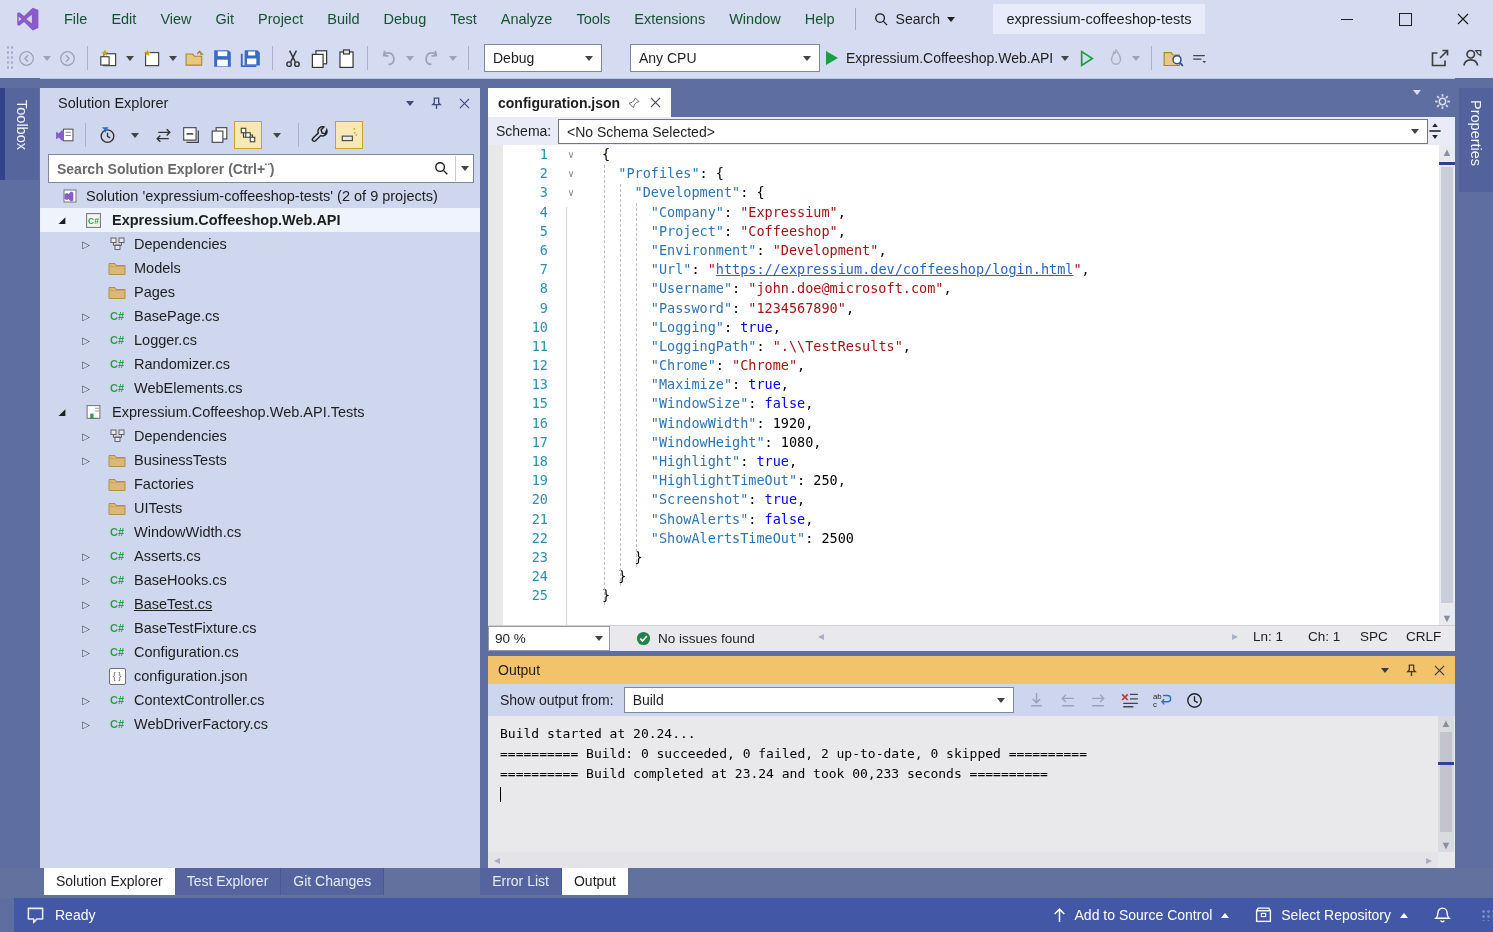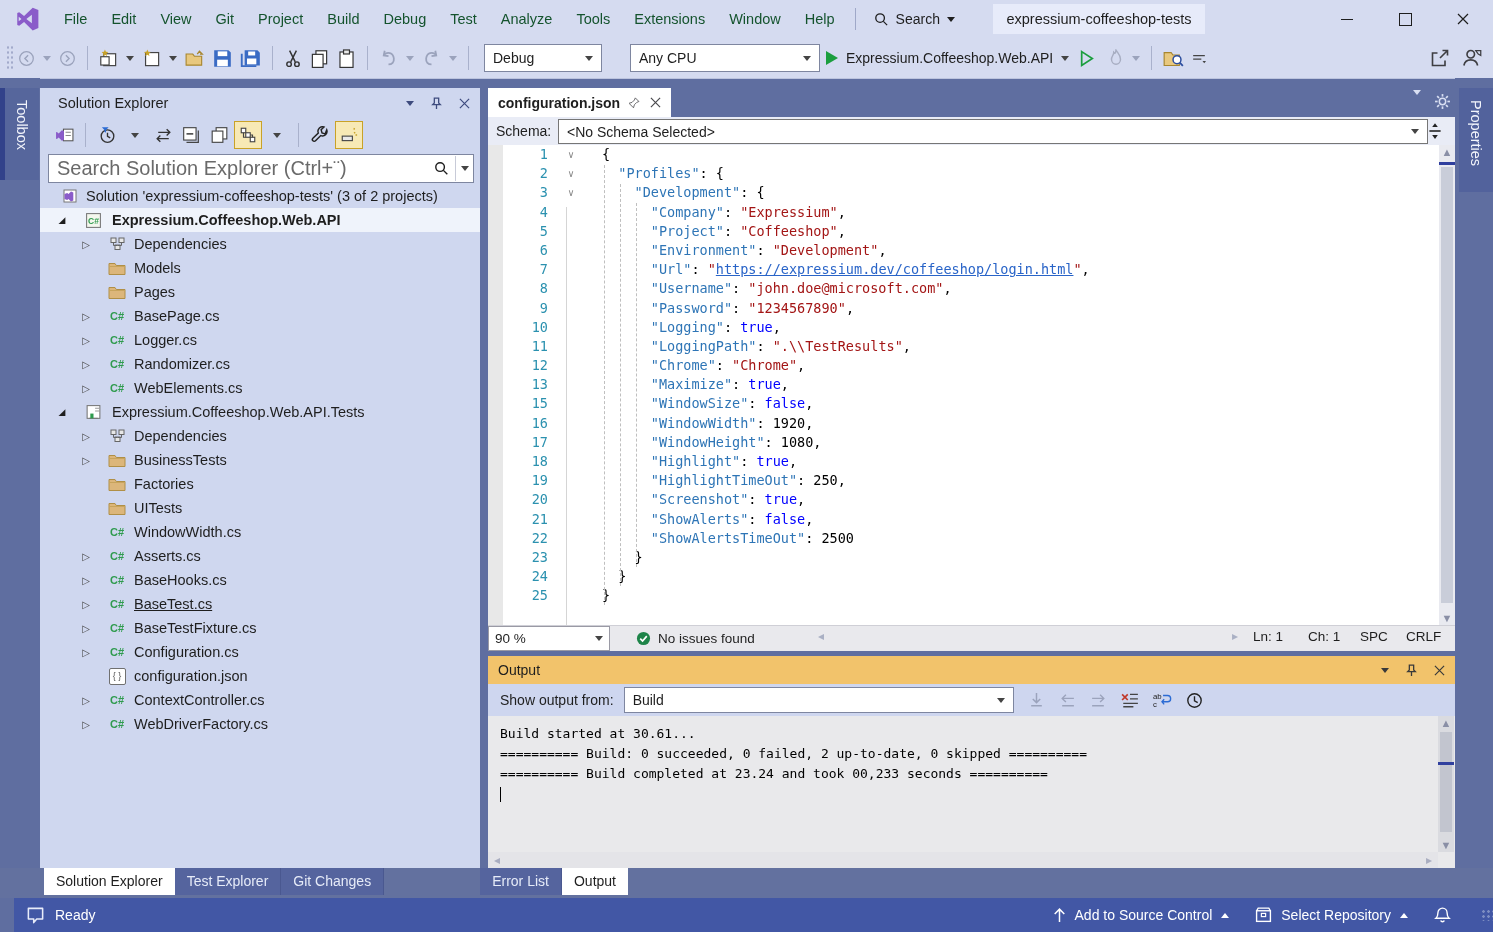--- a/index.html
+++ b/index.html
@@ -43,21 +43,21 @@
   
   #se{left:40px;top:88px;width:440px;height:780px;background:#CFD7EF;}
   #se-title{height:30px;display:flex;align-items:center;padding:0 10px 0 18px;font-size:14.5px;color:#1E1E1E;}
   #se-title .spacer{flex:1;}
   .panel-ico{margin-left:16px;color:#3E3E42;display:flex;align-items:center;}
   #se-toolbar{height:34px;display:flex;align-items:center;padding-left:10px;}
   .se-btn{height:26px;min-width:26px;display:flex;align-items:center;justify-content:center;margin:0 1px;}
   .se-btn.hl{background:#F7E9B5;border:1px solid #C9A227;}
   #se-search{position:absolute;left:8px;top:66px;width:424px;height:27px;background:#fff;border:1px solid #7E86A0;
              display:flex;align-items:center;}
-  #se-search .ph{flex:1;padding-left:8px;color:#6A6A6A;font-size:20px;}
+  #se-search .ph{flex:1;padding-left:8px;color:#6A6A6A;font-size:14px;font-weight:bold;}
   #se-search .split{width:17px;height:25px;border-left:1px solid #C8CBD8;display:flex;align-items:center;justify-content:center;}
   #se-tree{position:absolute;left:0;top:96px;width:440px;bottom:0;overflow:hidden;}
   .tree-row{position:relative;height:24px;display:flex;align-items:center;font-size:14.5px;white-space:nowrap;}
   .tree-row.selected{background:#EFF3FB;}
   .tree-row .exp{position:absolute;width:12px;text-align:center;color:#4A4A4A;font-size:10px;}
   .tree-row .tico{position:absolute;width:18px;height:16px;display:flex;align-items:center;justify-content:center;}
   .tree-row .lbl{position:absolute;}
   .tree-row.bold .lbl{font-weight:bold;}
   .cs-txt{color:#2F9B4E;font-weight:bold;font-size:11px;font-family:"Liberation Sans",sans-serif;}
   .json-ico{width:15px;height:15px;border:1px solid #707070;border-radius:2px;color:#555;font-size:9px;display:flex;align-items:center;justify-content:center;background:#fff;}
@@ -427,21 +427,21 @@
         </span>
     </div>
     <div id="se-tree">
         <div class="tree-row">
           <span class="tico" style="left: 20px;">
             <svg width="18" height="16" viewBox="0 0 18 16">
               <rect x="4" y="2" width="12" height="12" fill="#fff" stroke="#777"></rect>
               <path d="M8 4.5 5.5 7 4.2 5.9 1.5 7v5l2.7 1.1L5.5 12l2.5 2.5 2.3-1v-8z" fill="#8A5CC9" transform="translate(3 -1)"></path>
             </svg>
           </span>
-          <span class="lbl" style="left: 46px;">Solution 'expressium-coffeeshop-tests' (3 of 2 projects)</span>
+          <span class="lbl" style="left: 46px;">Solution 'expressium-coffeeshop-tests' (2 of 9 projects)</span>
         </div>
         <div class="tree-row selected bold">
           <span class="exp" style="left: 16px; font-size: 9px; color: rgb(30, 30, 30);">◢</span>
           <span class="tico" style="left: 44px;">
             <svg width="17" height="17" viewBox="0 0 16 16">
               <rect x="1.5" y="1.5" width="13" height="13" fill="#F4F7EE" stroke="#777"></rect>
               <text x="8" y="11" font-size="8" font-weight="bold" fill="#2F9B4E" text-anchor="middle" font-family="sans-serif">C#</text>
             </svg>
           </span>
           <span class="lbl" style="left: 72px;">Expressium.Coffeeshop.Web.API</span>
@@ -869,21 +869,21 @@
       </span>
       <span class="out-ico">
         <svg width="17" height="17" viewBox="0 0 16 16">
           <circle cx="8" cy="8" r="6.3" fill="none" stroke="#222" stroke-width="1.3"></circle>
           <path d="M8 4v4.3l3 1.6" fill="none" stroke="#222" stroke-width="1.3"></path>
         </svg>
       </span>
     </div>
     <div id="out-text">
       <div id="out-lines">
-          <div>Build started at 30.61...</div>
+          <div>Build started at 20.24...</div>
           <div>========== Build: 0 succeeded, 0 failed, 2 up-to-date, 0 skipped ==========</div>
           <div>========== Build completed at 23.24 and took 00,233 seconds ==========</div>
         </div>
       <div id="out-caret"></div>
     </div>
     <div id="out-vscroll">
       <div class="sb-arrow">▲</div>
       <div class="thumb"></div>
       <div class="mark"></div>
       <div class="sb-arrow" style="position:absolute;bottom:0;">▼</div>

